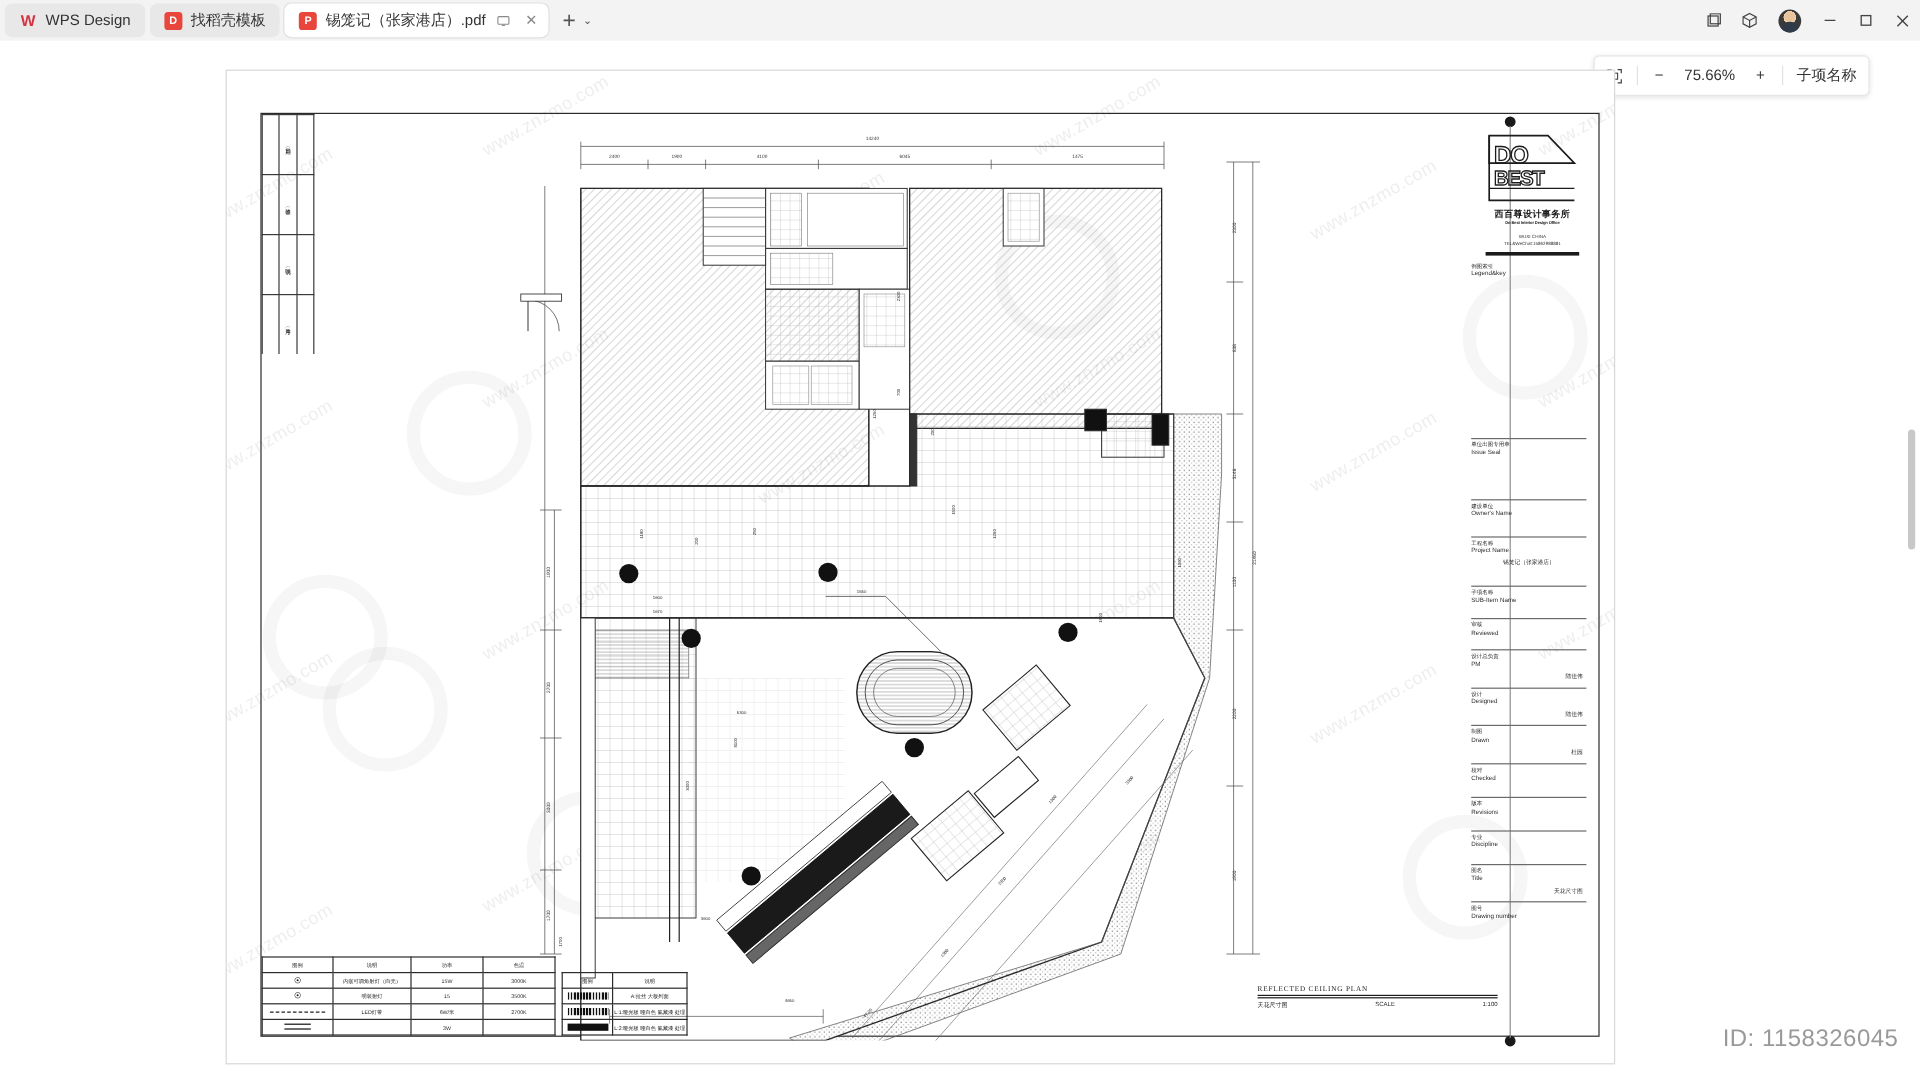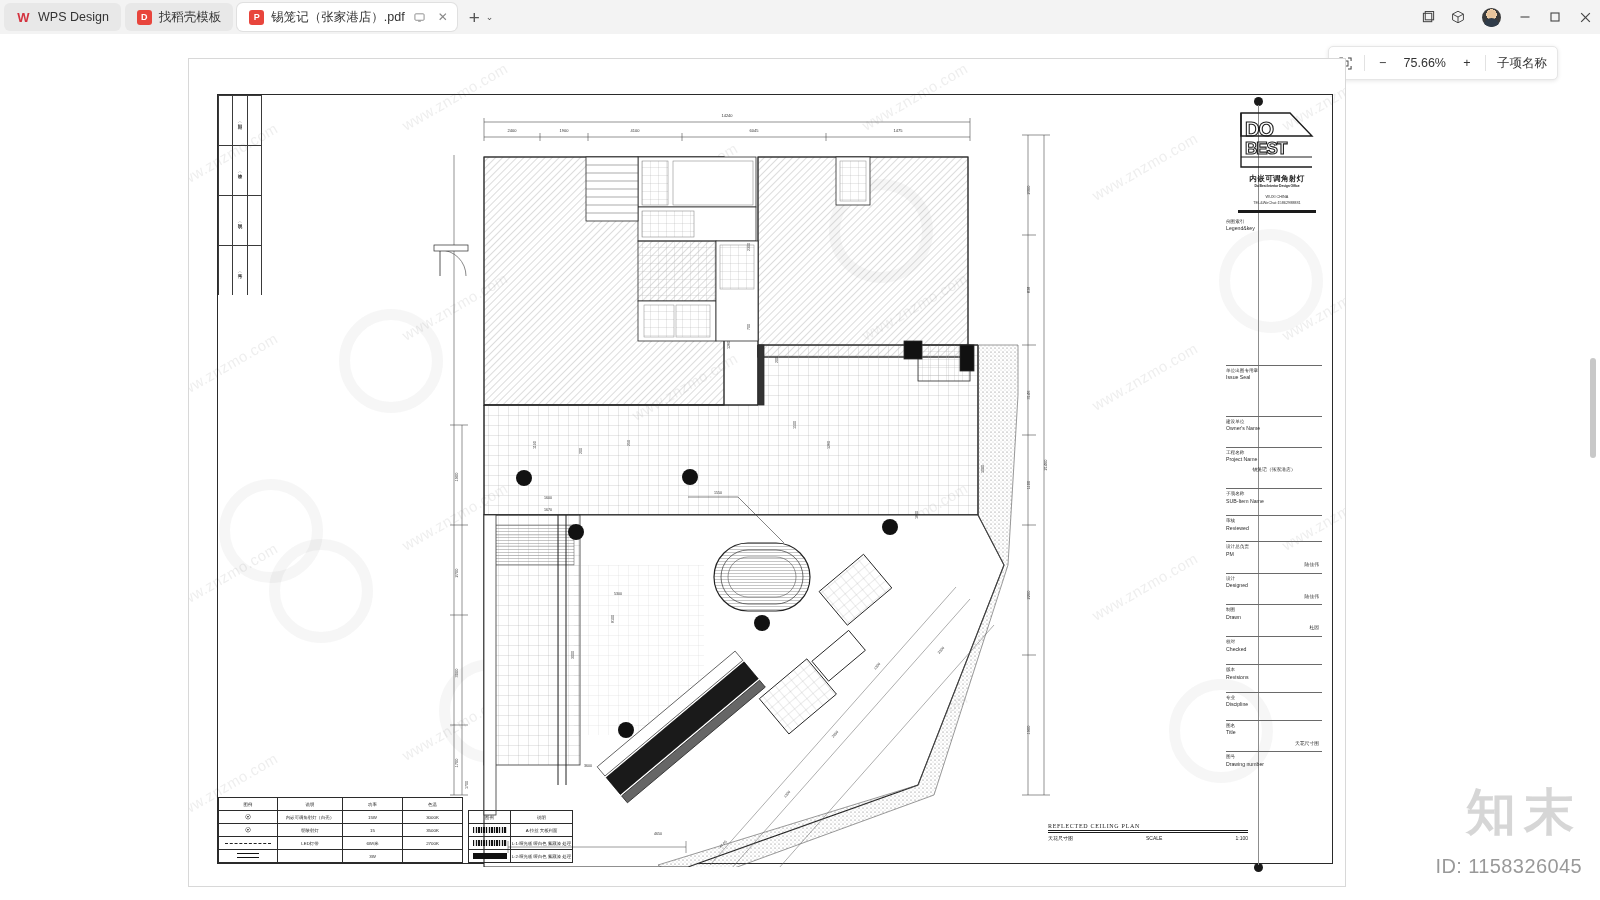--- a/index.html
+++ b/index.html
@@ -572,21 +572,21 @@
       <div id="titleblock">
 
         <div id="logo">
           <svg width="78" height="60" viewBox="0 0 78 60">
             <path d="M3 3 H52 L74 26 H3 Z" fill="none" stroke="#1c1c1c" stroke-width="1.4"></path>
             <path d="M3 3 L3 57 H74" fill="none" stroke="#1c1c1c" stroke-width="1.4"></path>
             <text x="7" y="26" font-size="20" font-weight="bold" font-family="Liberation Sans, sans-serif" fill="none" stroke="#1c1c1c" stroke-width="1.1" letter-spacing="-1">DO</text>
             <text x="7" y="44" font-size="17" font-weight="bold" font-family="Liberation Sans, sans-serif" fill="none" stroke="#1c1c1c" stroke-width="1.1" letter-spacing="-1">BEST</text>
             <line x1="3" y1="47" x2="74" y2="47" stroke="#1c1c1c" stroke-width="1"></line>
           </svg>
-          <div class="cn">内嵌可调角射灯</div>
+          <div class="cn">西百尊设计事务所</div>
           <div class="en">Do Best Interior Design Office</div>
           <div class="addr">WUXI CHINA</div>
           <div class="tel">TEL&amp;WeChat:15862988881</div>
           <div class="bar"></div>
         </div>
 
         <div style="margin-top:6px;">
           <div class="tb-cn">例图索引</div>
           <div class="tb-en">Legend&amp;key</div>
         </div>
@@ -745,16 +745,15 @@
         <div class="cap-row">
           <span>天花尺寸图</span>
           <span>SCALE</span>
           <span>1:100</span>
         </div>
       </div>
 
     </div>
   </div>
 
-  <div id="zhishi">知末</div>
   <div id="idtag">ID: 1158326045</div>
 
 </div>
 
 </body></html>

